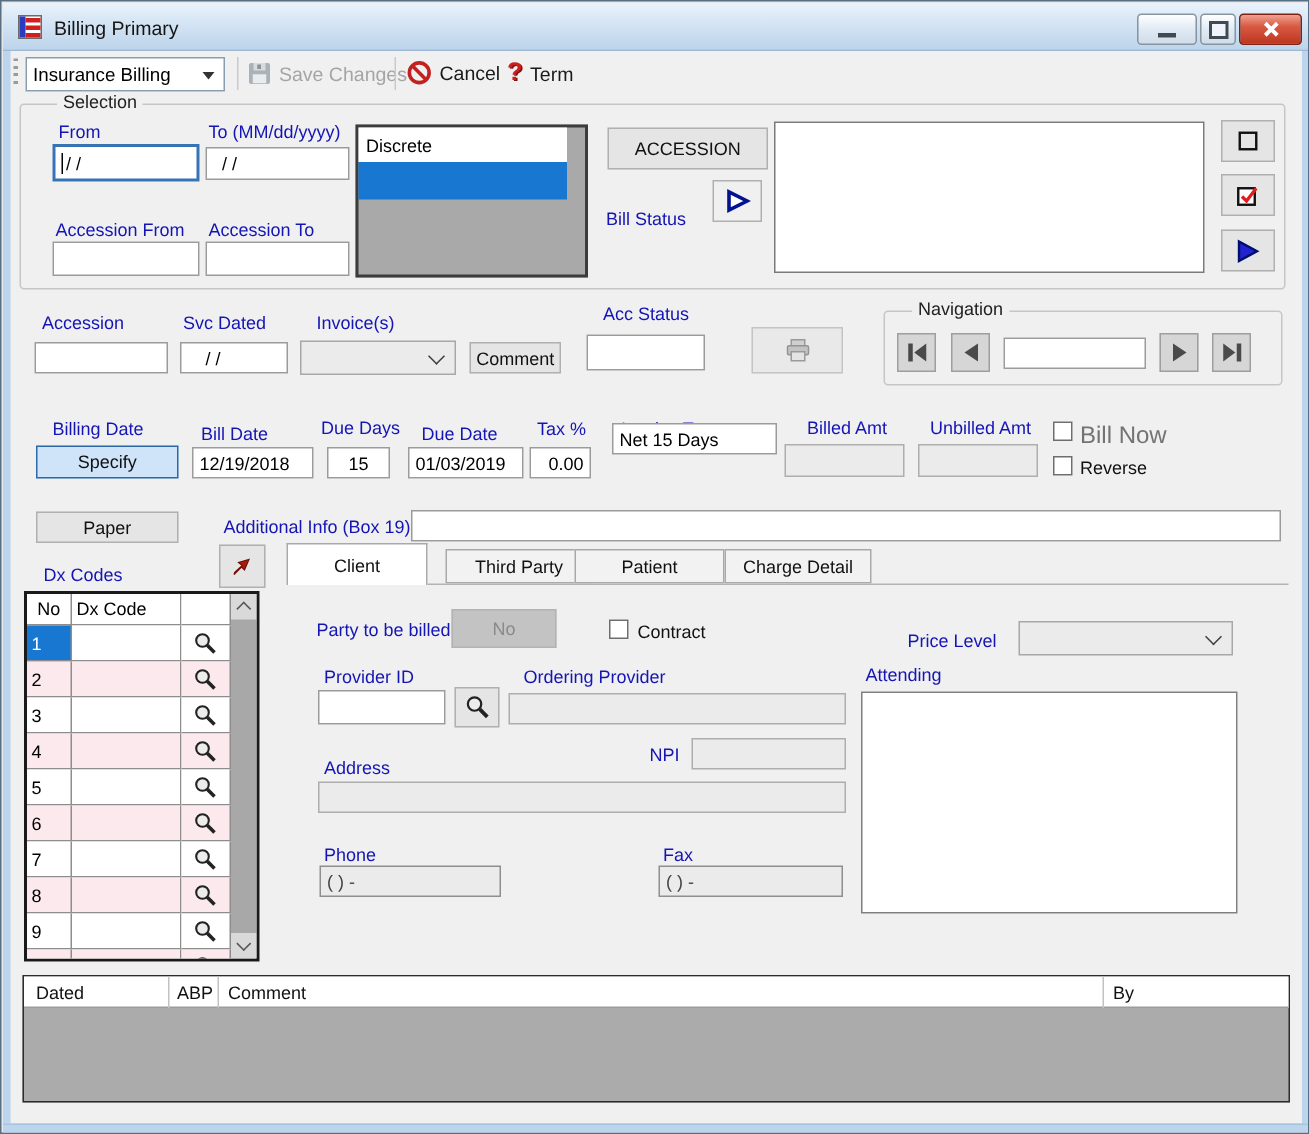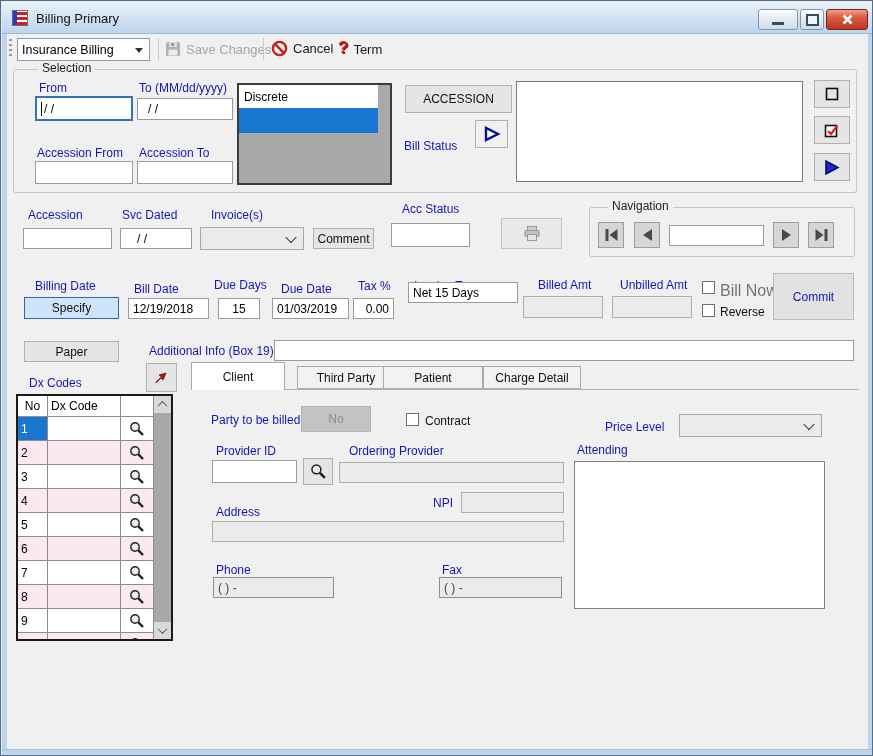--- a/index.html
+++ b/index.html
@@ -189,21 +189,20 @@
   <div class="abs lbl" style="left:413px;top:279px;">Invoice Term</div>
   <div class="abs fld" style="left:407px;top:281px;width:110px;height:21px;">Net 15 Days</div>
   <div class="abs lbl" style="left:537px;top:278px;">Billed Amt</div>
   <div class="abs fld gray" style="left:522px;top:295px;width:80px;height:22px;border-color:#aeaeae;"></div>
   <div class="abs lbl" style="left:619px;top:278px;">Unbilled Amt</div>
   <div class="abs fld gray" style="left:611px;top:295px;width:80px;height:22px;border-color:#aeaeae;"></div>
   <div class="abs cb" style="left:701px;top:280px;"></div>
   <div class="abs" style="left:719px;top:281px;font-size:16px;color:#737373;">Bill Now</div>
   <div class="abs cb" style="left:701px;top:303px;"></div>
   <div class="abs" style="left:719px;top:304px;font-size:12px;color:#111;">Reverse</div>
-  <div class="abs btn" style="left:772px;top:272px;width:81px;height:47px;color:#1515b5;border-color:#bdbdbd;background:#e2e2e2;">Commit</div>
 
   <div class="abs btn" style="left:23px;top:340px;width:95px;height:21px;">Paper</div>
   <div class="abs lbl" style="left:148px;top:344px;">Additional Info (Box 19):</div>
   <div class="abs fld" style="left:273px;top:339px;width:580px;height:21px;"></div>
 
   <div class="abs btn" style="left:145px;top:362px;width:31px;height:29px;">
     <svg width="17" height="17" viewBox="0 0 17 17">
       <path d="M3 14 L8 9 L10 11 L13 4 L6 6 L8.5 8 L3.5 12.5 Z" fill="#a51c0e" stroke="#6e1208" stroke-width="0.8"></path>
     </svg>
   </div>
@@ -346,14 +345,24 @@
   <div class="abs lbl" style="left:215px;top:505px;">Address</div>
   <div class="abs fld gray" style="left:211px;top:520px;width:352px;height:21px;border-color:#aeaeae;"></div>
   <div class="abs lbl" style="left:576px;top:443px;">Attending</div>
   <div class="abs" style="left:573px;top:460px;width:251px;height:148px;background:#fff;border:1px solid #7f7f7f;"></div>
 
   <div class="abs lbl" style="left:215px;top:563px;">Phone</div>
   <div class="abs fld gray" style="left:212px;top:576px;width:121px;height:21px;border-color:#8f8f8f;color:#444;">( )    -</div>
   <div class="abs lbl" style="left:441px;top:563px;">Fax</div>
   <div class="abs fld gray" style="left:438px;top:576px;width:123px;height:21px;border-color:#8f8f8f;color:#444;">( )    -</div>
 
+  <div class="abs" style="left:14px;top:649px;width:845px;height:85px;border:1px solid #2b2b2b;background:#ababab;">
+    <div class="abs" style="left:0;top:0;width:843px;height:21px;background:#fff;border-bottom:1px solid #9c9c9c;"></div>
+    <div class="abs" style="left:8px;top:4px;font-size:12px;color:#111;">Dated</div>
+    <div class="abs" style="left:96px;top:0;width:1px;height:21px;background:#c2c2c2;"></div>
+    <div class="abs" style="left:102px;top:4px;font-size:12px;color:#111;">ABP</div>
+    <div class="abs" style="left:129px;top:0;width:1px;height:21px;background:#c2c2c2;"></div>
+    <div class="abs" style="left:136px;top:4px;font-size:12px;color:#111;">Comment</div>
+    <div class="abs" style="left:719px;top:0;width:1px;height:21px;background:#c2c2c2;"></div>
+    <div class="abs" style="left:726px;top:4px;font-size:12px;color:#111;">By</div>
+  </div>
 
 </div>
 
 </body></html>

